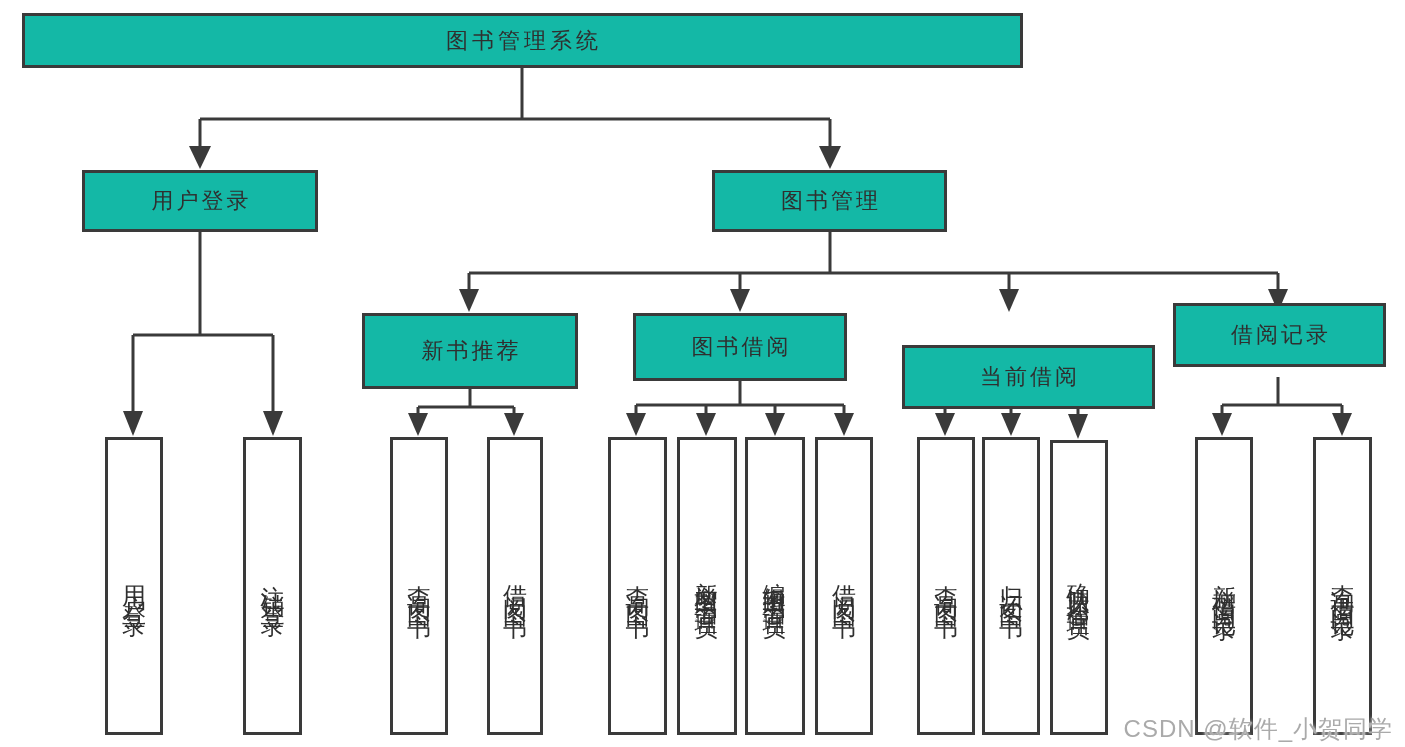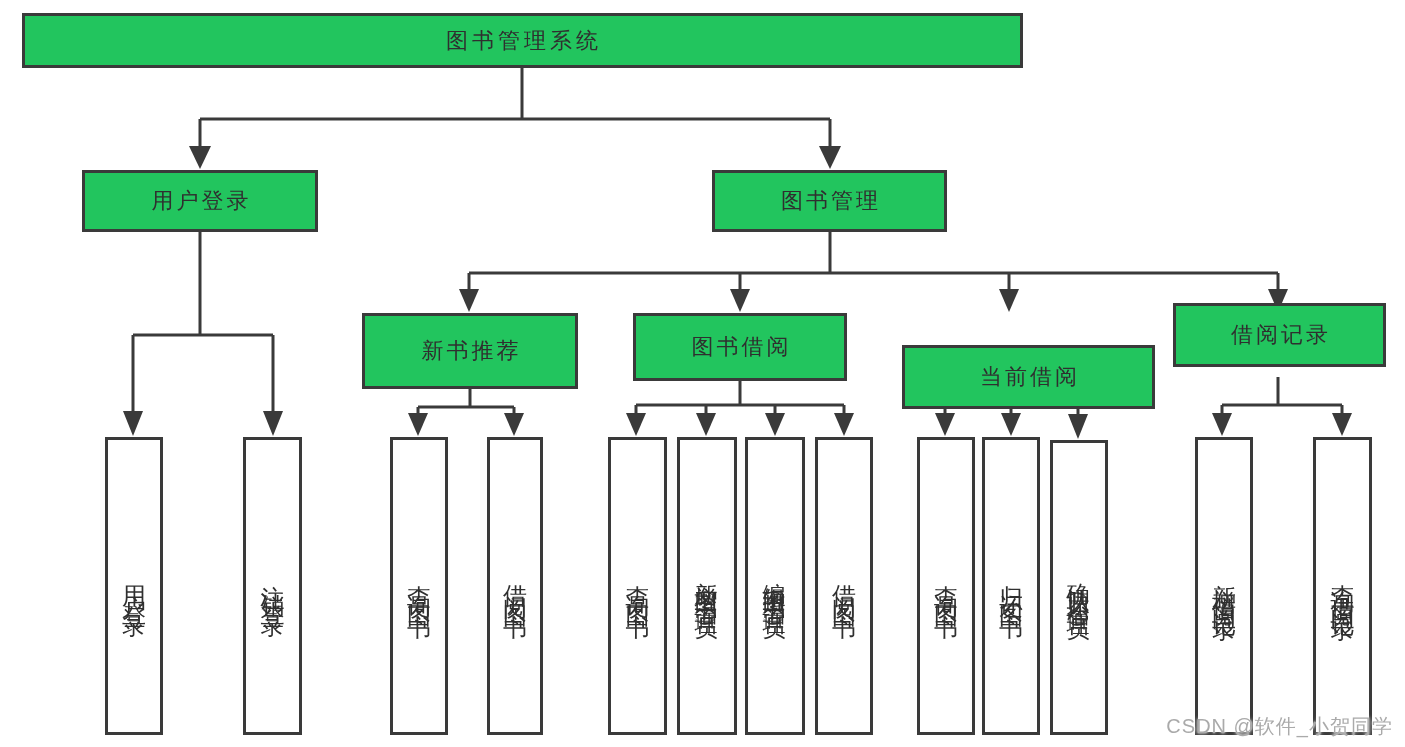--- a/index.html
+++ b/index.html
@@ -32,21 +32,21 @@
     stroke-width: 3;
     fill: none;
   }
   .connectors polygon {
     fill: currentColor;
     stroke: none;
   }
   .hbox {
     position: absolute;
     border: 3px solid var(--line-color);
-    background: #22c55e;
+    background: #14b8a6;
     display: flex;
     align-items: center;
     justify-content: center;
     font-size: 22px;
     letter-spacing: 3px;
     text-indent: 3px;
     color: var(--text-color);
     white-space: nowrap;
   }
   .root  { left: 22px;   top: 13px;  width: 1001px; height: 55px; letter-spacing: 4px; }
@@ -71,21 +71,21 @@
     letter-spacing: 10px;
     color: var(--text-color);
     white-space: nowrap;
   }
   .leaf.mid   { letter-spacing: 7px; }
   .leaf.tight { letter-spacing: 5px; font-size: 23px; }
   .watermark {
     position: absolute;
     right: 12px;
     top: 713px;
-    font-size: 20px;
+    font-size: 24px;
     letter-spacing: 1px;
     color: var(--watermark-color);
     text-shadow: 0 0 2px #ffffff, 0 0 4px #ffffff;
     white-space: nowrap;
   }
 </style>
 </head>
 <body>
 
 <div class="canvas">

